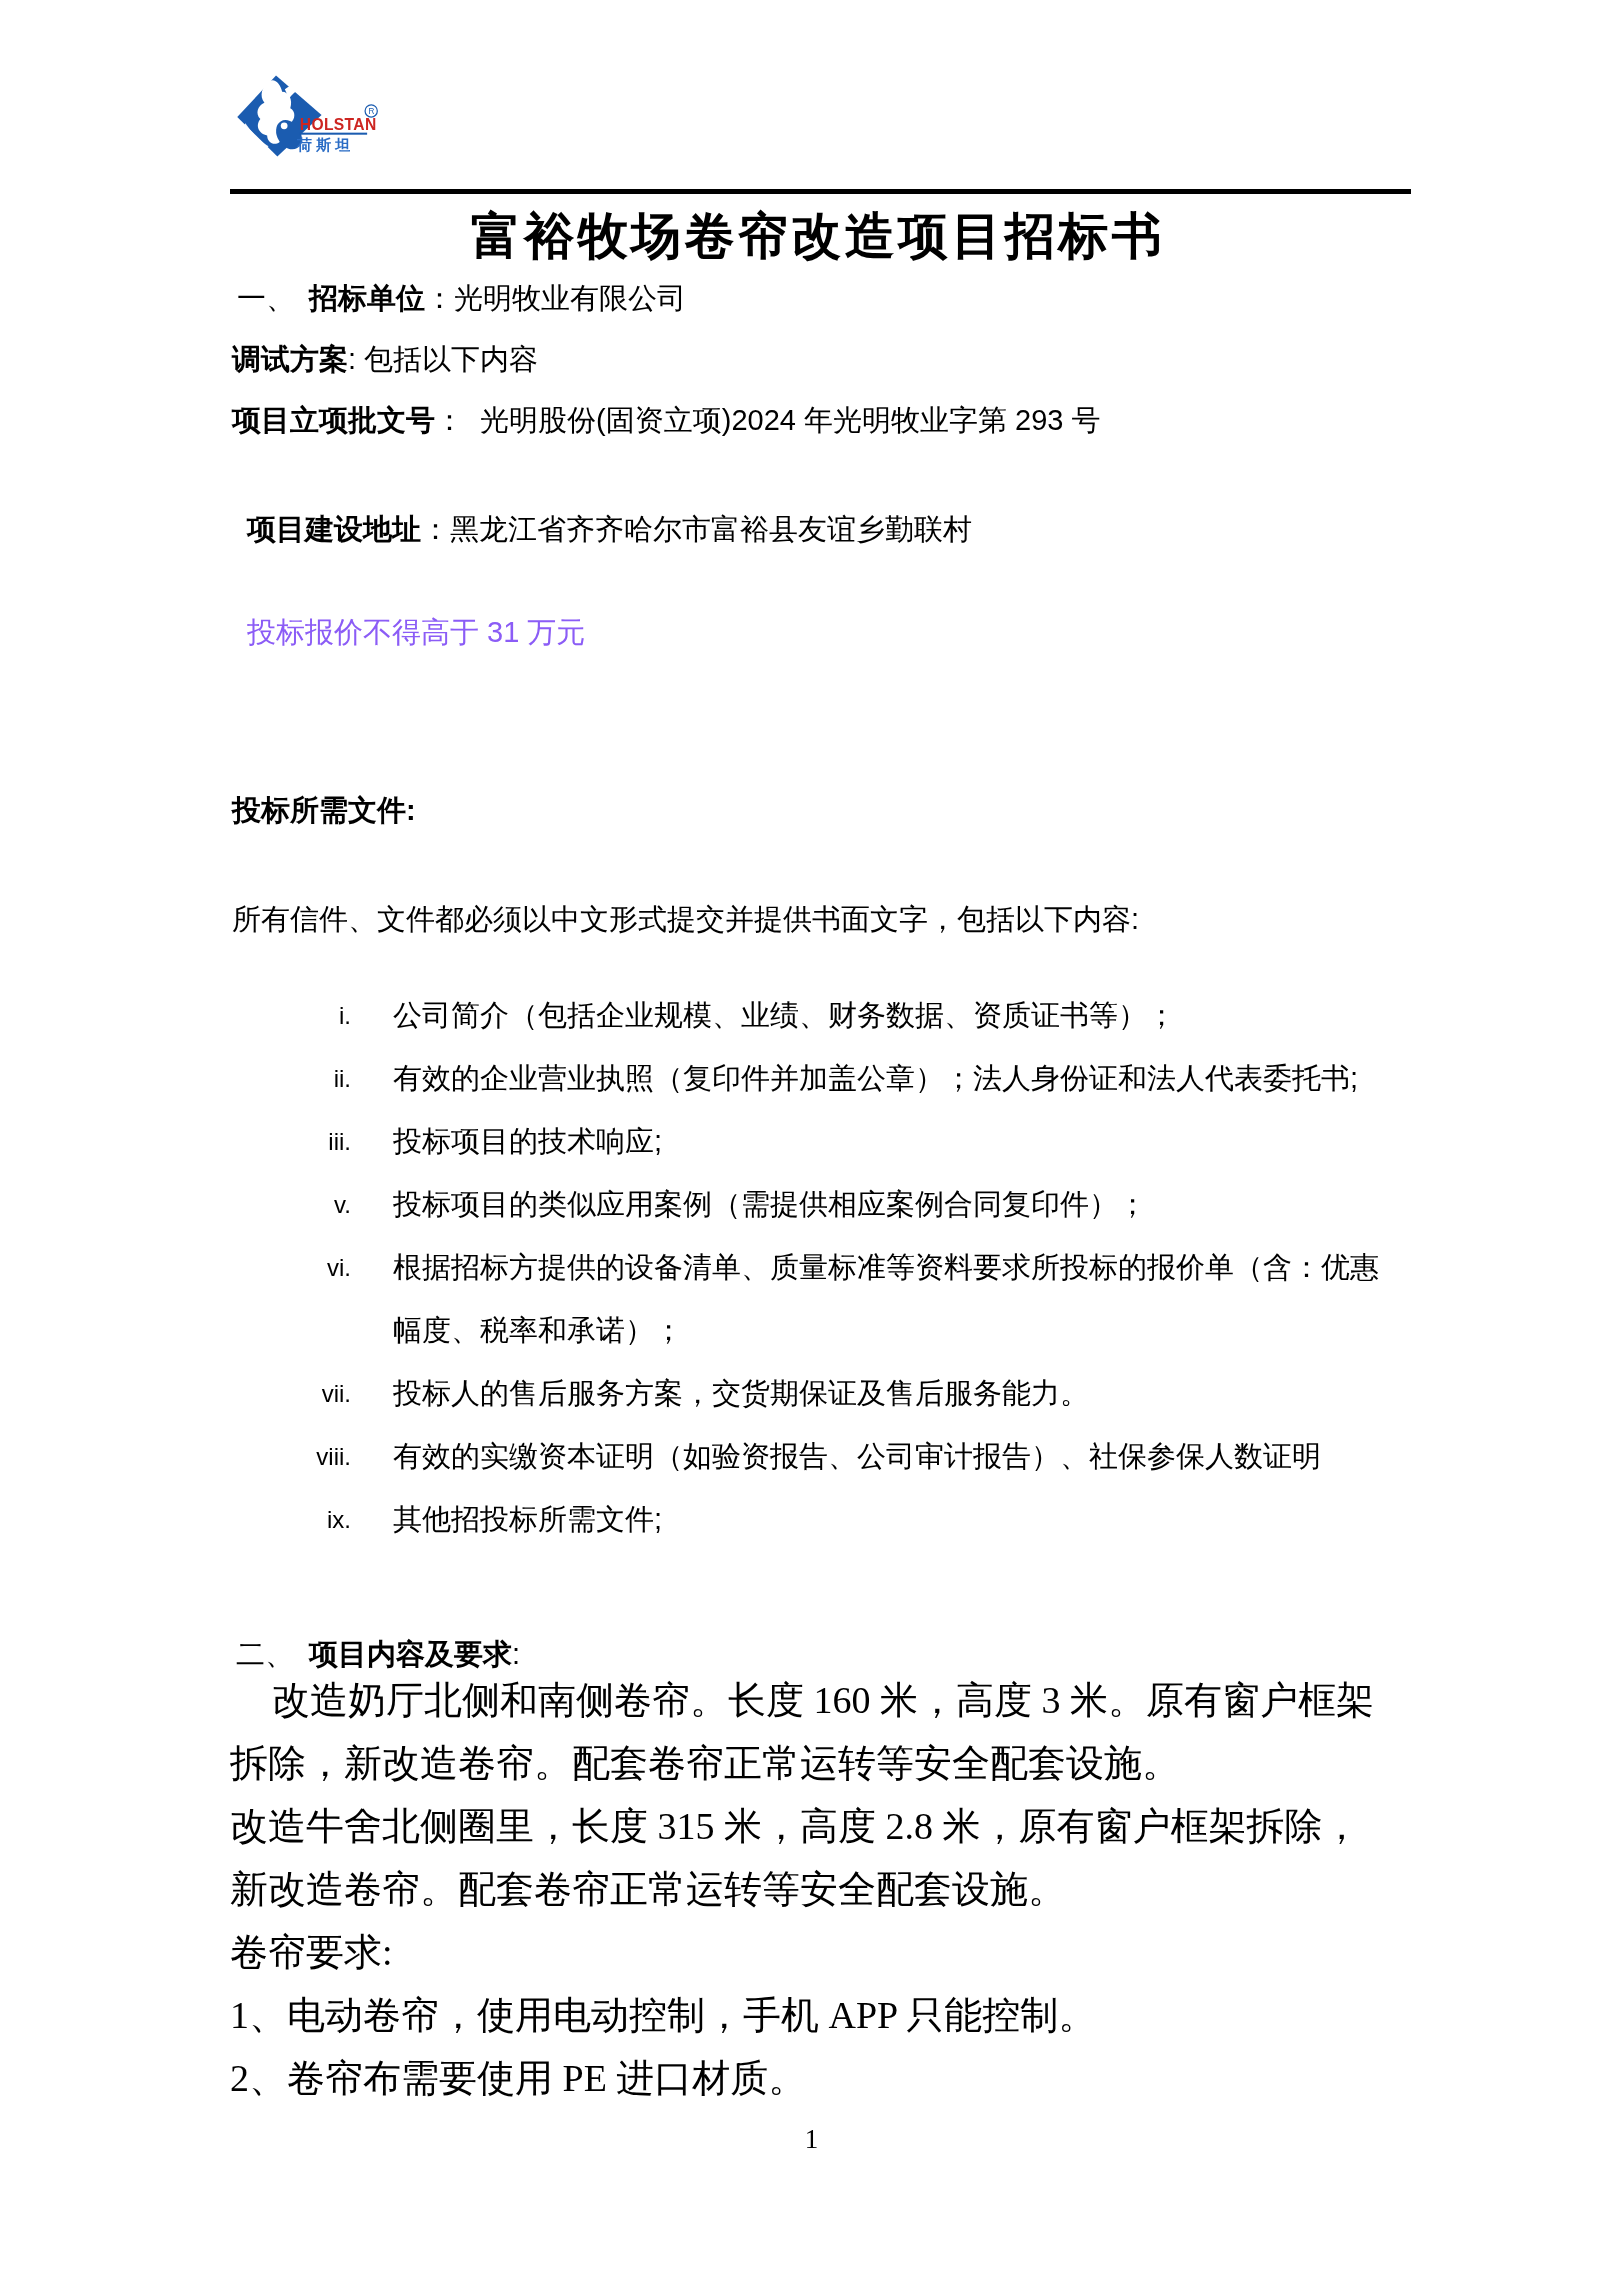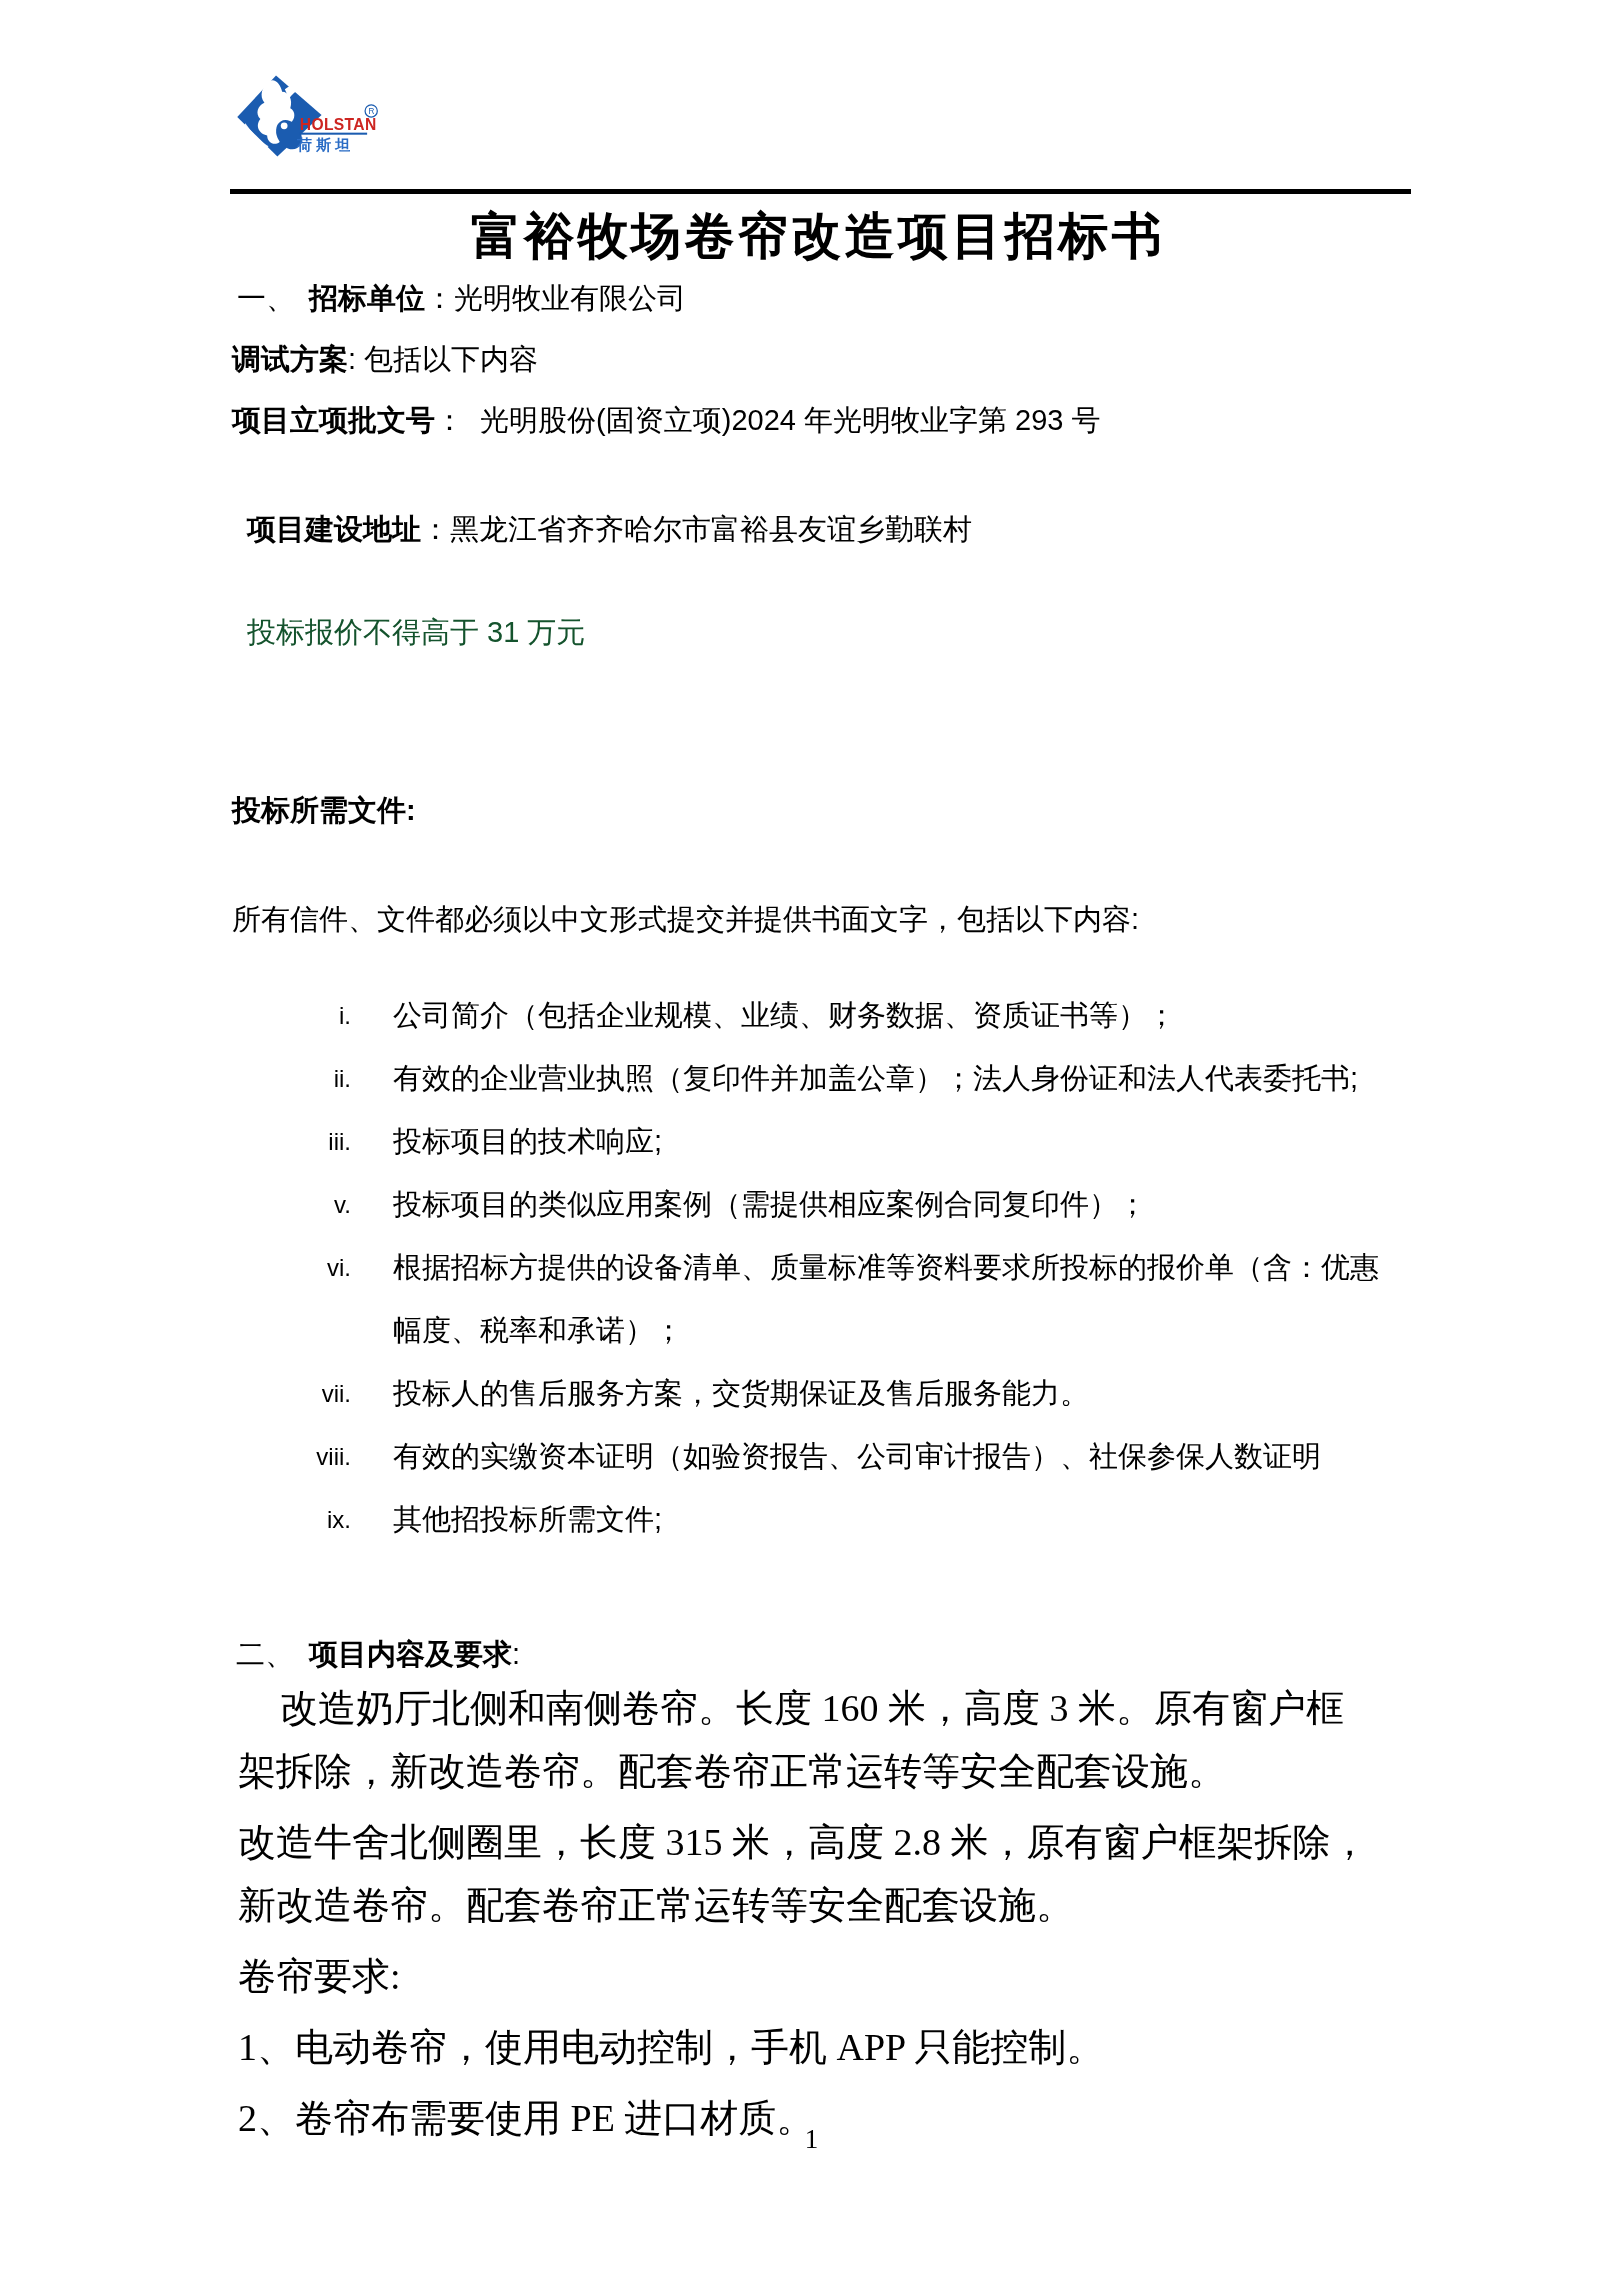--- a/index.html
+++ b/index.html
@@ -9,36 +9,36 @@
     margin:0 auto;
     background:#ffffff;
     font-family:"Liberation Sans",sans-serif;
     color:#000;
     overflow:hidden;
   }
   .abs{position:absolute;}
   .line{font-size:29px;line-height:1.25;white-space:nowrap;}
   .b{font-weight:bold;text-align:right;}
   .prefix{display:inline-block;width:72px;}
-  .red-line{color:#14532d;}
+  .red-line{color:#8b5cf6;}
   .rule{position:absolute;left:230px;top:189px;width:1181px;height:4.8px;background:#000;}
   .title{
     position:absolute;left:218px;top:203px;width:1200px;
     text-align:center;font-size:50px;font-weight:bold;letter-spacing:3.4px;
     white-space:nowrap;
   }
   .doclist{position:absolute;left:230px;top:984px;width:1186px;font-size:29px;}
   .doclist .row{display:flex;align-items:flex-start;}
   .doclist .num{flex:none;width:121px;text-align:right;font-size:24px;line-height:63px;}
   .doclist .txt{margin-left:42px;width:990px;line-height:63px;}
   .serif-block{
     position:absolute;left:230px;top:1669px;width:1159px;
     font-family:"Liberation Serif",serif;font-size:38px;line-height:63px;
   }
-  .serif-block p{margin:8px;}
+  .serif-block p{margin:0;}
   .serif-block .indent{text-indent:42px;}
   .pagenum{
     position:absolute;left:0;top:2124px;width:1623px;text-align:center;
     font-family:"Liberation Serif",serif;font-size:27px;
   }
   
   .logo{position:absolute;left:225px;top:70px;width:170px;height:109px;}
 </style>
 </head>
 <body>

